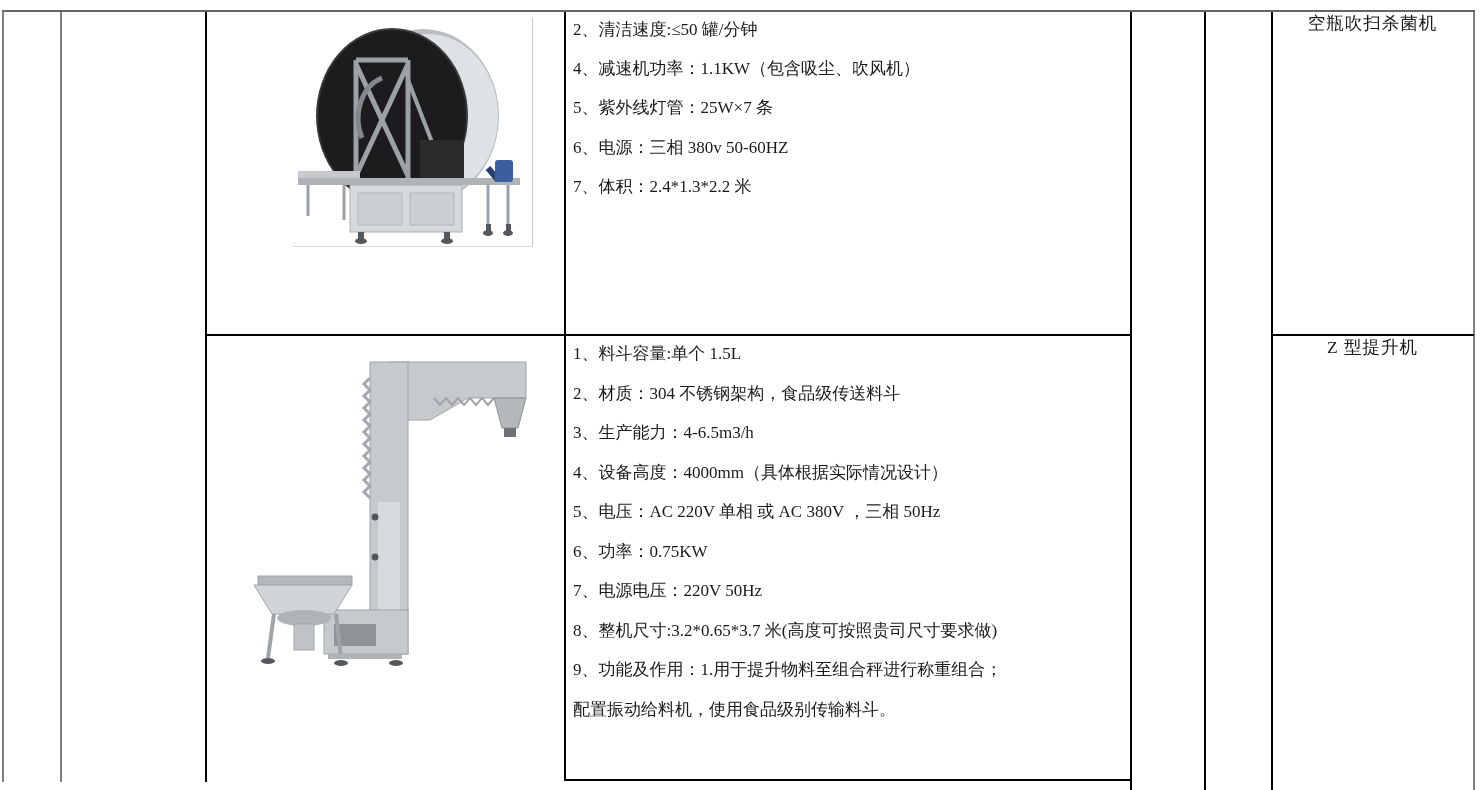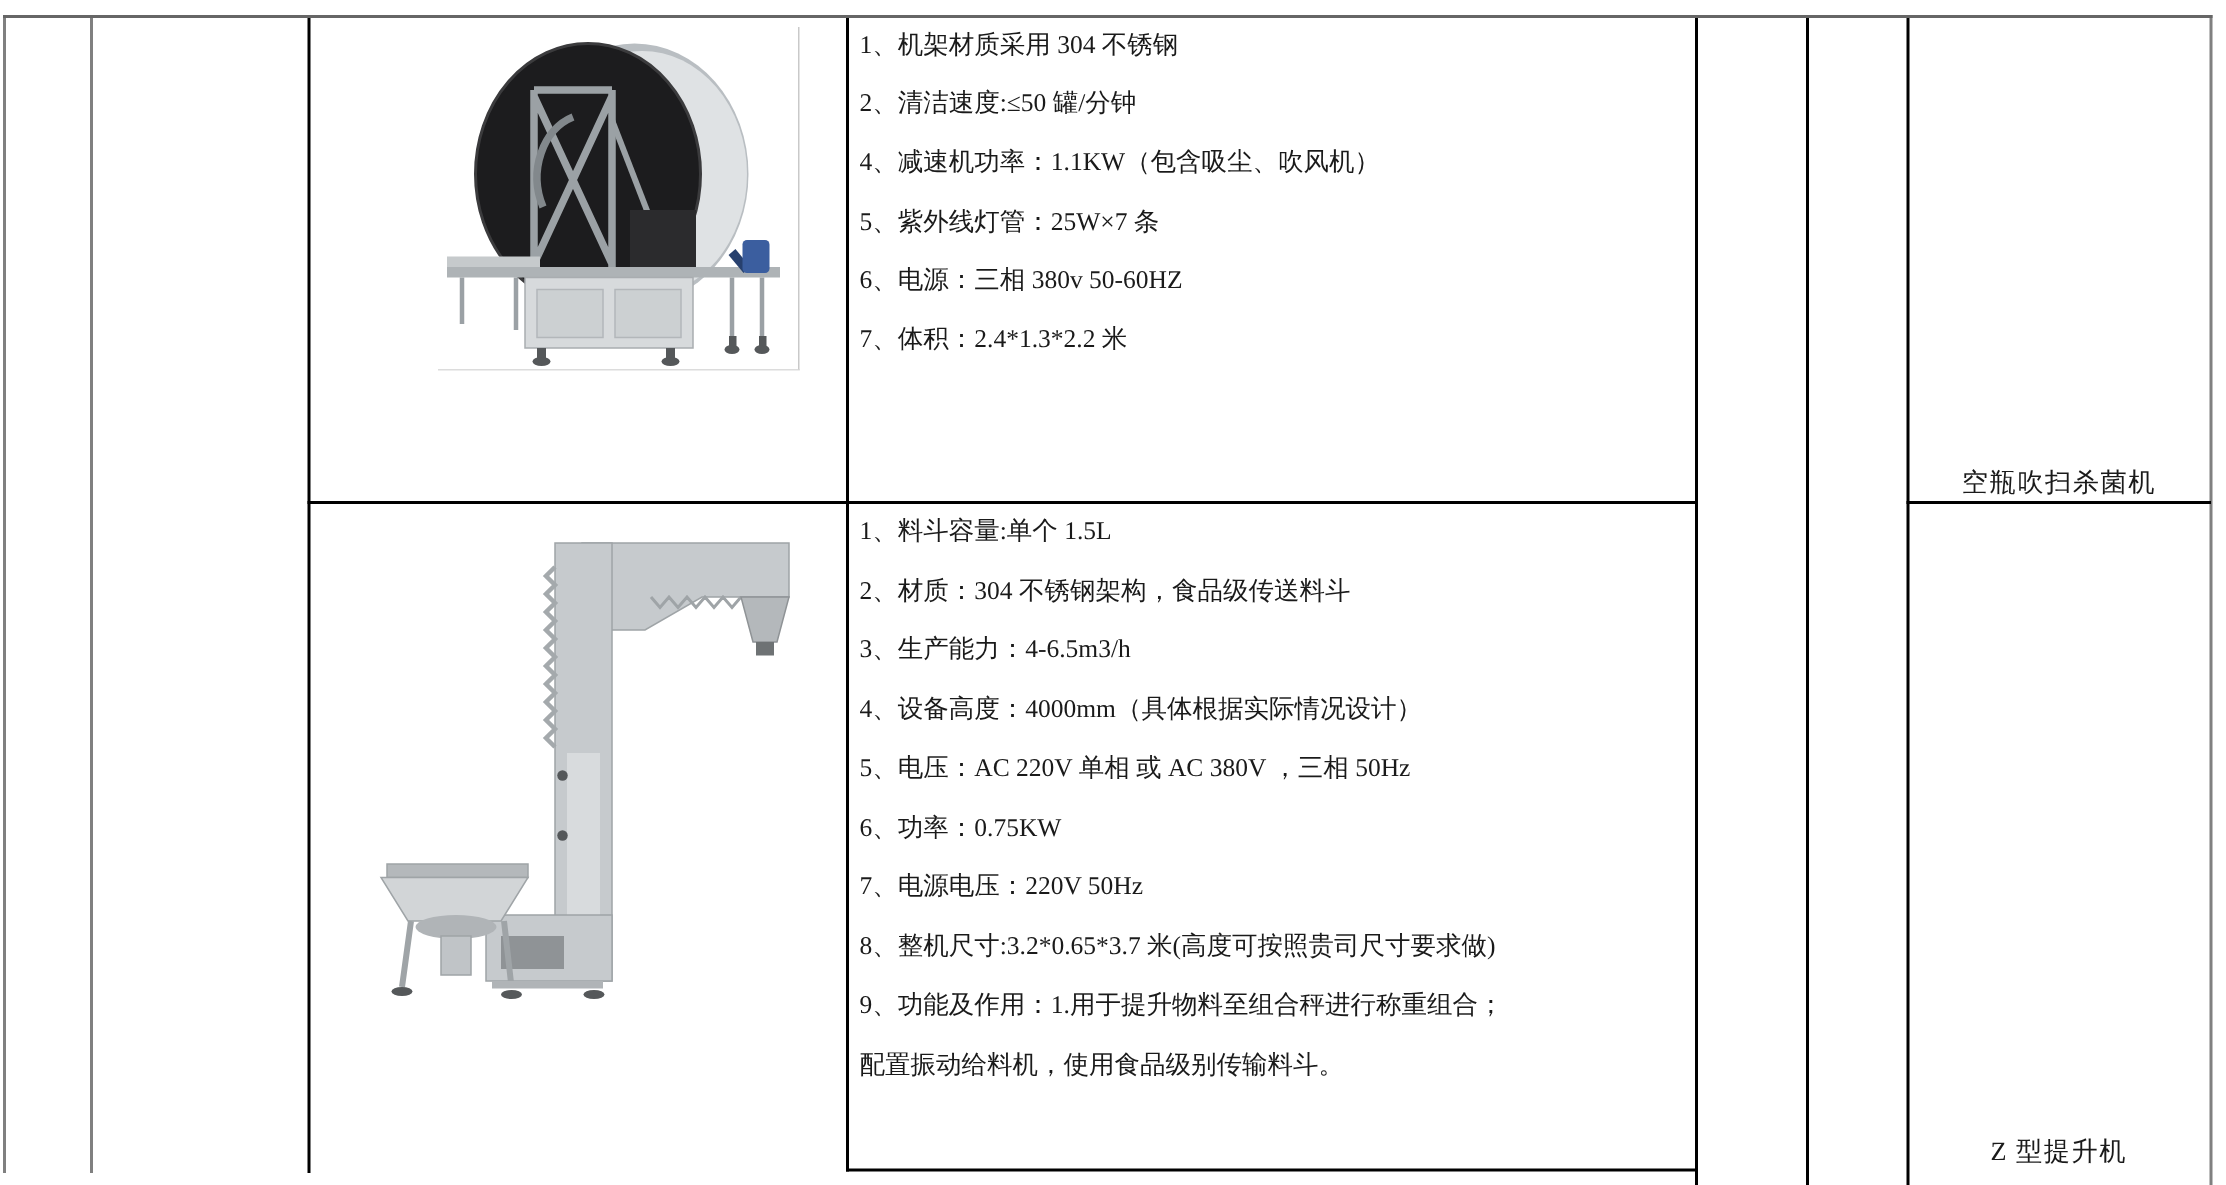--- a/index.html
+++ b/index.html
@@ -7,21 +7,21 @@
         font-family:"Liberation Serif","DejaVu Serif",serif;color:#1a1a1a;}
   .vl,.hl{position:absolute;}
   .vl{width:2px;background:#808080;}
   .vl.dark{width:1.5px;background:#000;}
   .hl{height:1.5px;background:#000;}
   .hl.gray{background:#666;}
   .specs{position:absolute;left:573px;width:552px;font-size:17px;white-space:nowrap;overflow:hidden;}
   .specs .line{display:flex;align-items:center;}
   .specs.r1 .line{height:39.2px;}
   .specs.r2 .line{height:39.5px;font-family:Liberation Serif, serif;}
-  .name-cell{position:absolute;left:1272.5px;width:200px;display:flex;align-items:flex-end;
+  .name-cell{position:absolute;left:1272.5px;width:200px;display:flex;align-items:flex-start;
              justify-content:center;font-size:17.5px;letter-spacing:1px;}
   .photo{position:absolute;}
   .photo.p1{left:292px;top:18px;width:240px;height:228px;border-right:1px solid #c9c9c9;border-bottom:1px solid #dcdcdc;}
   .photo.p2{left:228px;top:352px;width:318px;height:322px;}
 </style>
 </head>
 <body>
 
 <div class="page">
 
@@ -77,21 +77,20 @@
           <ellipse cx="155" cy="223" rx="6" ry="3"></ellipse>
         <rect x="194" y="206" width="5" height="7"></rect>
           <ellipse cx="196" cy="215" rx="5" ry="3"></ellipse>
         <rect x="214" y="206" width="5" height="7"></rect>
           <ellipse cx="216" cy="215" rx="5" ry="3"></ellipse>
       </g>
     </svg>
   </div>
 
   <div class="specs r1" style="top:10px;">
-    <div class="line">1、机架材质采用 304 不锈钢</div>
     <div class="line">2、清洁速度:≤50 罐/分钟</div>
     <div class="line">4、减速机功率：1.1KW（包含吸尘、吹风机）</div>
     <div class="line">5、紫外线灯管：25W×7 条</div>
     <div class="line">6、电源：三相 380v 50-60HZ</div>
     <div class="line">7、体积：2.4*1.3*2.2 米</div>
   </div>
 
   <div class="name-cell" style="top:11px;height:322px;">
     <span>空瓶吹扫杀菌机</span>
   </div>

